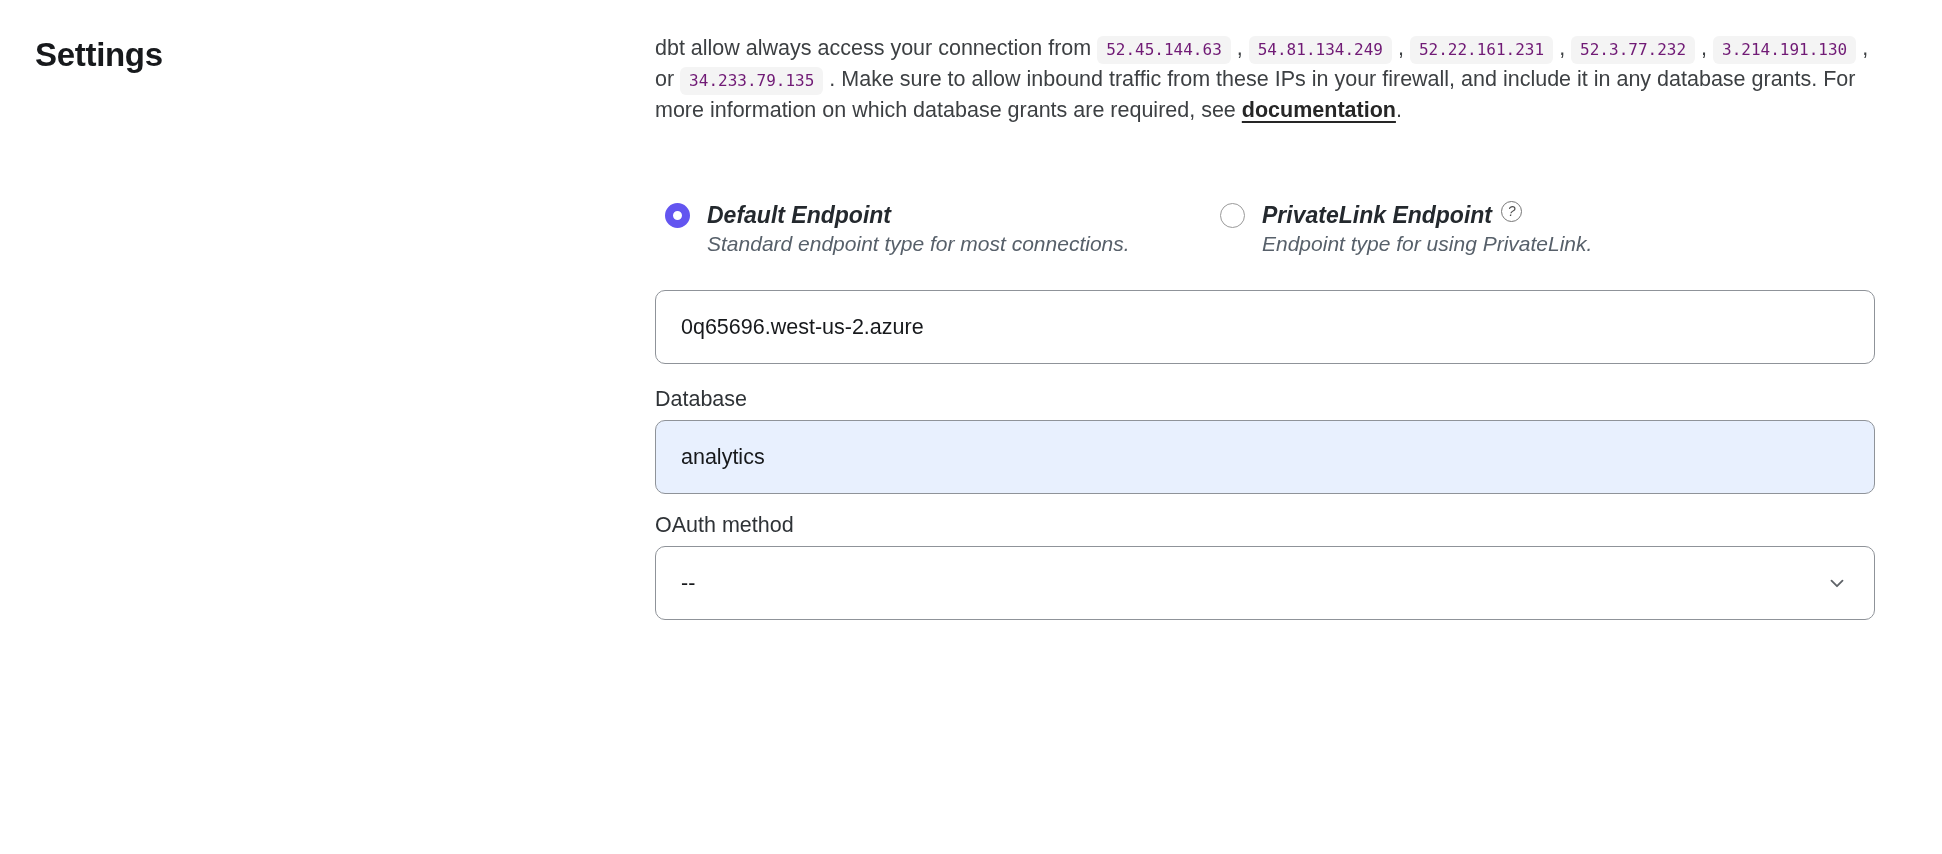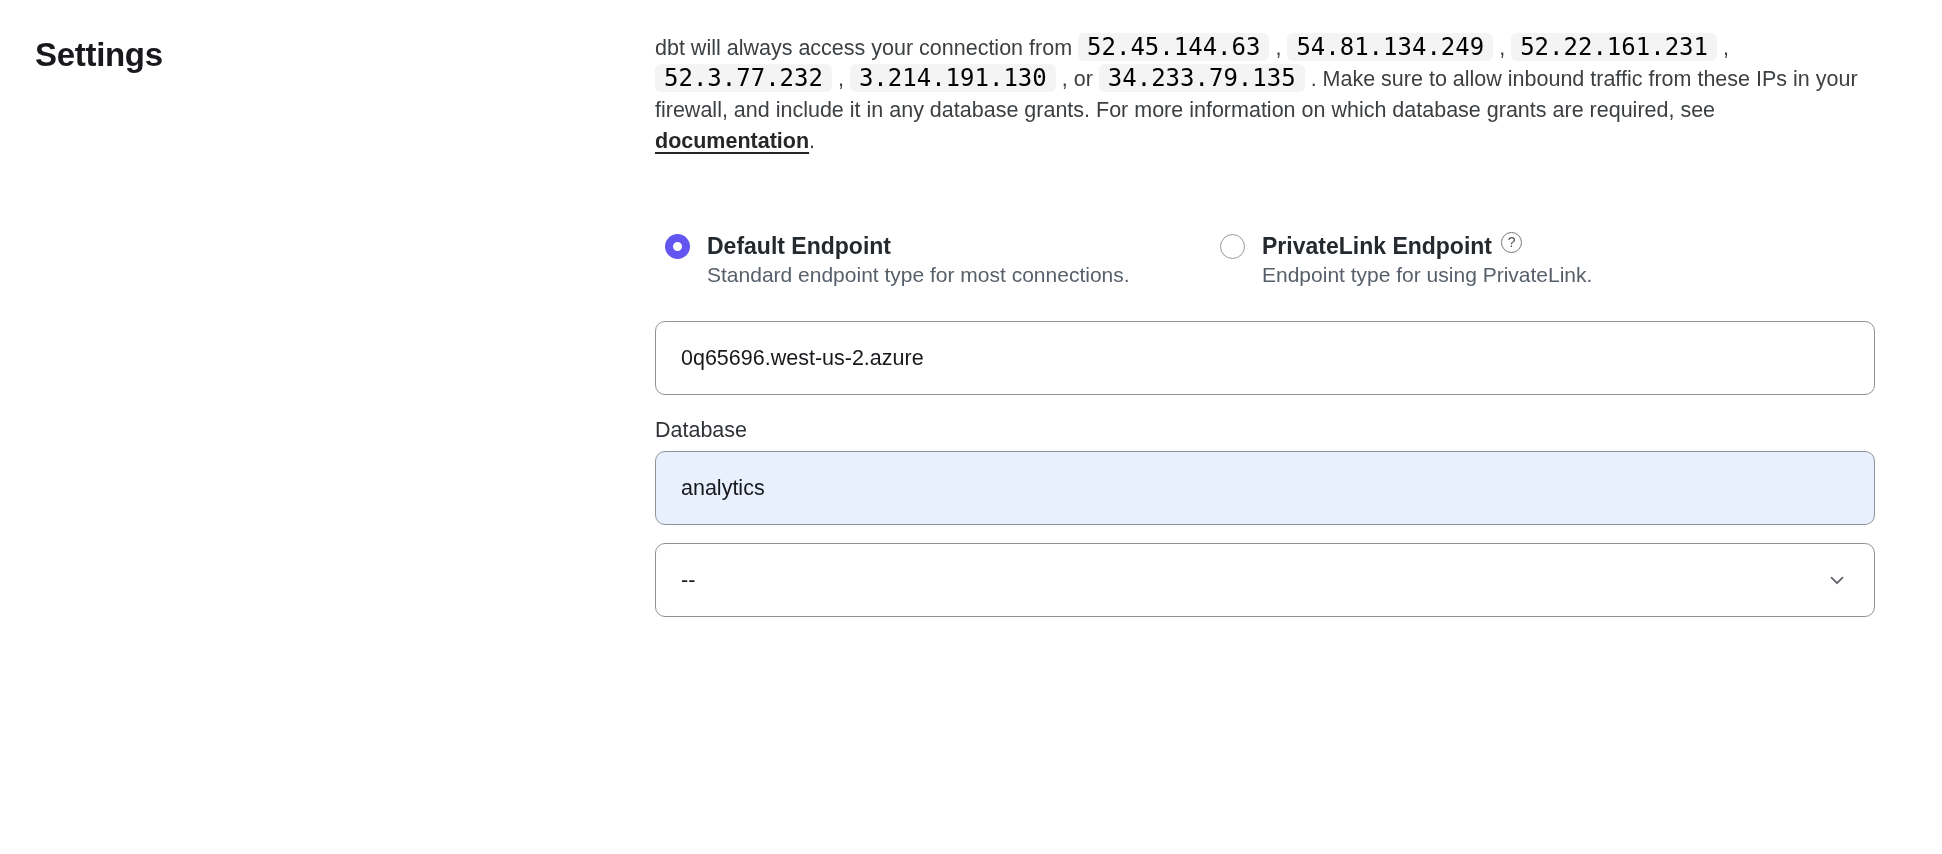--- a/index.html
+++ b/index.html
@@ -32,42 +32,43 @@
   
   .intro {
     margin: 33px 0 0 0;
     font-size: 21.5px;
     line-height: 31px;
     color: #3d4043;
   }
   .ip-chip {
     display: inline-block;
     font-family: "DejaVu Sans Mono", "Liberation Mono", monospace;
-    font-size: 24px;
+    font-size: 16px;
     line-height: 24px;
-    color: #000000;
+    color: #701a75;
     background: var(--chip-bg, #f4f4f4);
     border-radius: 6px;
     padding: 2px 9px;
     white-space: nowrap;
     vertical-align: baseline;
   }
   .doc-link {
     font-weight: 700;
     color: #262626;
     text-decoration: underline;
     text-underline-offset: 4px;
     text-decoration-thickness: 2px;
     cursor: pointer;
   }
   
   .radio-row {
     margin-top: 74px;
     display: flex;
     align-items: flex-start;
+    font-style: italic;
   }
   .radio-option {
     display: flex;
     align-items: flex-start;
     cursor: pointer;
   }
   .radio-option.first { margin-left: 10px; width: 555px; flex: none; }
   .radio-option.second { margin-left: 0; }
   .radio-dot {
     flex: none;
@@ -159,21 +160,21 @@
 </style>
 </head>
 <body>
 
 <div class="page">
 
   <h1 class="page-title">Settings</h1>
 
   <div class="content">
 
-    <p class="intro"><span>dbt will always access your connection from</span>
+    <p class="intro"><span>dbt allow always access your connection from</span>
       <span class="ip-chip">52.45.144.63</span>
       <span>,</span>
       <span class="ip-chip">54.81.134.249</span>
       <span>,</span>
       <span class="ip-chip">52.22.161.231</span>
       <span>,</span>
       <span class="ip-chip">52.3.77.232</span>
       <span>,</span>
       <span class="ip-chip">3.214.191.130</span>
       <span>, or</span>
@@ -210,20 +211,21 @@
       <input class="text-input" type="text" value="0q65696.west-us-2.azure" style="">
     </div>
 
     <div class="field gap-22">
       <label class="field-label">Database</label>
       <input class="text-input autofill" type="text" value="analytics" style="">
     </div>
 
 
     <div class="field">
+      <label class="field-label">OAuth method</label>
       <div class="select-box">
         <span>--</span>
         <svg class="chevron" viewBox="0 0 24 24" fill="none">
           <path d="M6 9.5l6 6 6-6" stroke="#5f6368" stroke-width="2" stroke-linecap="round" stroke-linejoin="round"></path>
         </svg>
       </div>
     </div>
 
   </div>
 </div>

